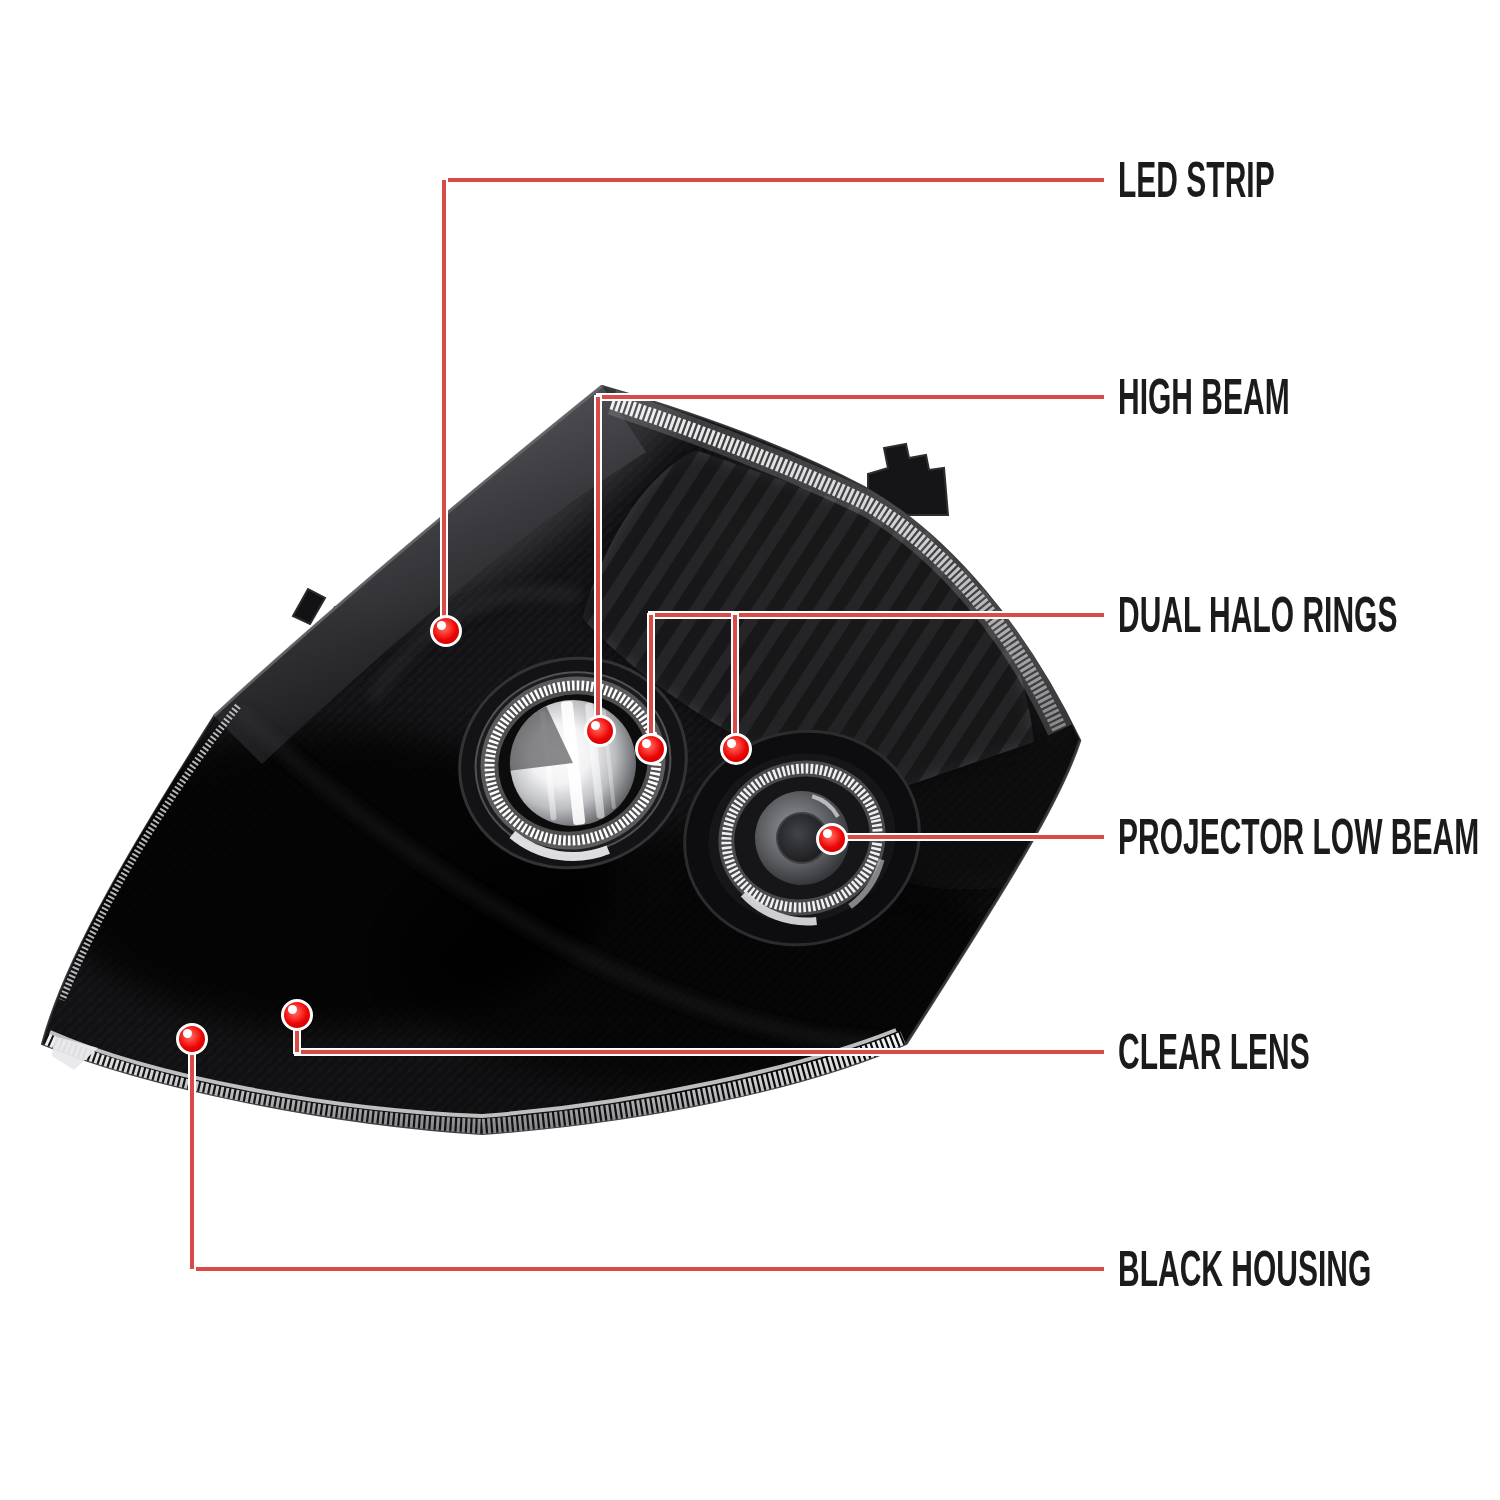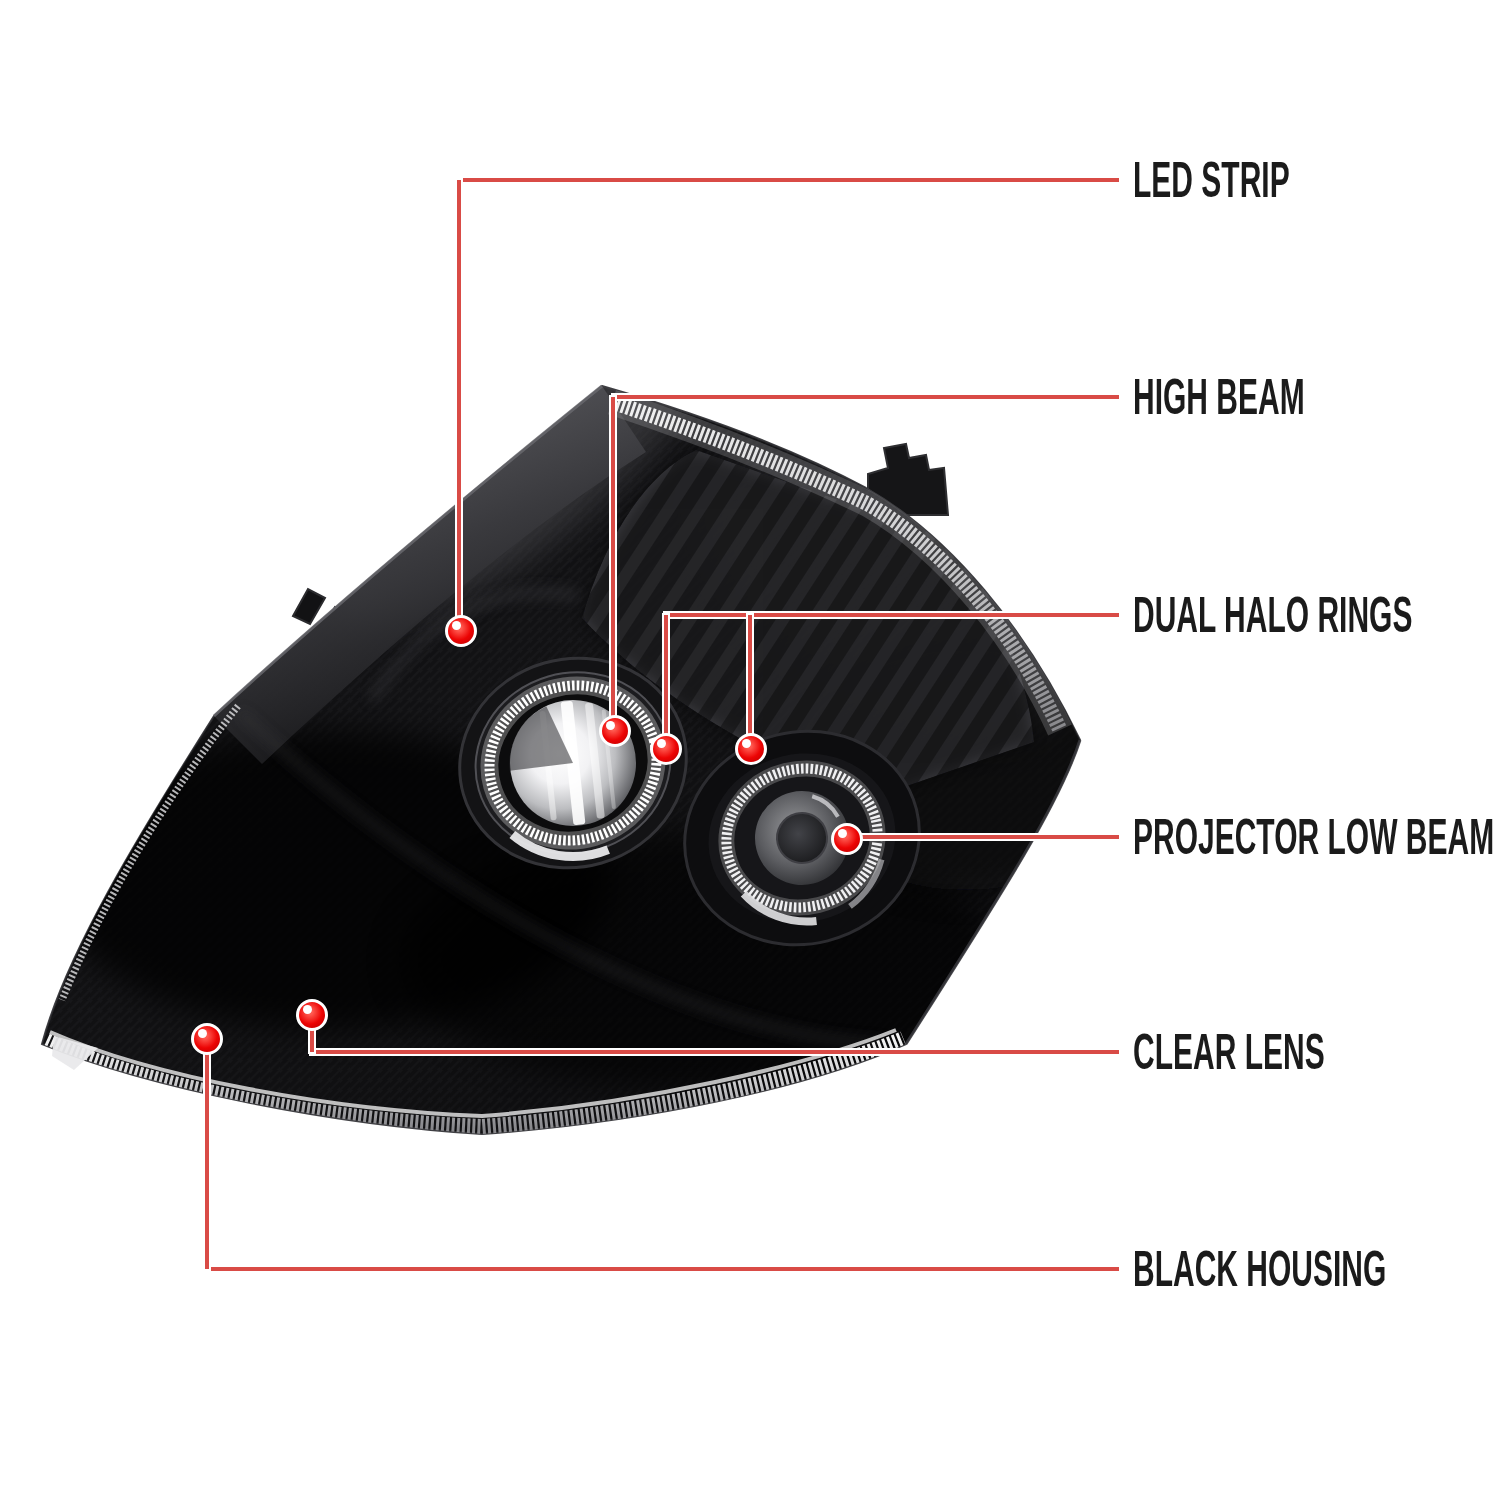--- a/index.html
+++ b/index.html
@@ -3,21 +3,21 @@
 <meta charset="utf-8">
 <style>
   html,body{margin:0;padding:0;}
   body{
     width:1500px;height:1500px;position:relative;overflow:hidden;
     background:#ffffff;
     font-family:"Liberation Sans","DejaVu Sans",sans-serif;
   }
   #stage{position:absolute;inset:0;}
   #headlight-svg{position:absolute;left:0;top:0;z-index:1;}
-  #callout-layer{position:absolute;inset:0;z-index:2;margin-left:15px;}
+  #callout-layer{position:absolute;inset:0;z-index:2;}
   .hline{position:absolute;height:4px;background:var(--line);box-shadow:0 0 0 2px #ffffff;}
   .vline{position:absolute;width:4px;background:var(--line);box-shadow:0 0 0 2px #ffffff;}
   .dot{
     position:absolute;width:26px;height:26px;border-radius:50%;
     border:3px solid #ffffff;
     background:radial-gradient(circle at 42% 38%, #ff5a50 12%, var(--dot) 55%, #b80000 98%);
   }
   .dot::after{
     content:"";position:absolute;left:4px;top:3px;width:9px;height:9px;border-radius:50%;background:#ffffff;
   }

